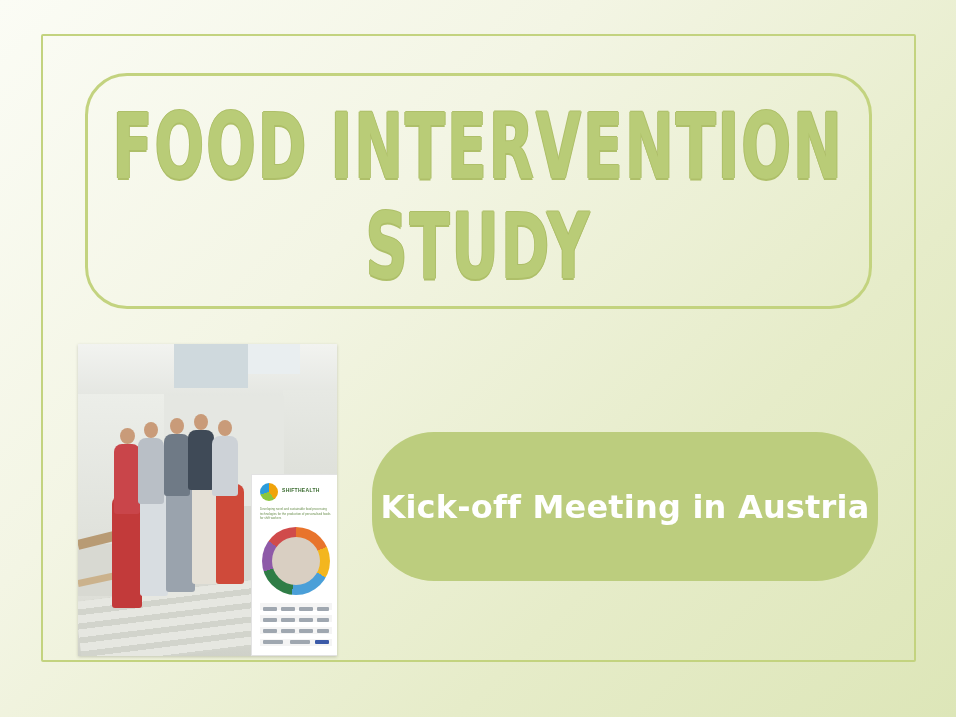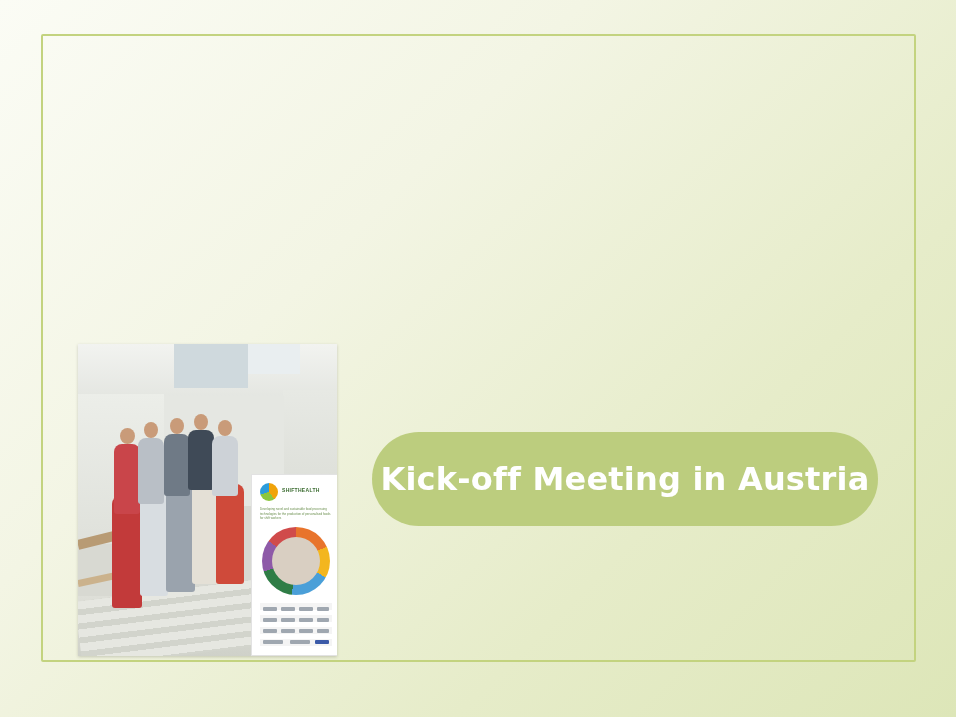--- a/index.html
+++ b/index.html
@@ -82,41 +82,45 @@
   #bn-circle { position:absolute; left:10px; top:52px; width:68px; height:68px; border-radius:50%;
                background: conic-gradient(#e8742c 0 18%, #f3b61f 18% 33%, #4a9fd8 33% 52%, #2f7d46 52% 70%, #8e5aa8 70% 85%, #d04b4b 85% 100%); }
   #bn-circle-in { position:absolute; left:20px; top:62px; width:48px; height:48px; border-radius:50%; background:#d9cfc2; }
   #bn-eu { position:absolute; left:8px; top:128px; width:72px; height:46px;
            background: repeating-linear-gradient(#f4f4f4 0 7px, #ffffff 7px 12px); }
   .bn-lg { position:absolute; height:4px; background:#9fa7b0; border-radius:1px; }
   
   #subtitle-pill {
     position: absolute;
     left: 372px; top: 432px;
-    width: 506px; height: 94px;
+    width: 506px; height: 149px;
     background: #bccd7e;
     border-radius: 62px;
     display: flex; align-items: center; justify-content: center;
   }
   #subtitle-text {
     color: #ffffff;
     font-family: "DejaVu Sans", sans-serif;
     font-size: 32px;
     font-weight: bold;
     letter-spacing: 0.2px;
     white-space: nowrap;
   }
 </style>
 </head>
 <body>
 
 <div id="slide">
 
   <div id="inner-border"></div>
 
+  <div id="title-pill">
+    <div class="title-line" id="title-line-1">FOOD INTERVENTION</div>
+    <div class="title-line" id="title-line-2">STUDY</div>
+  </div>
 
   <div id="photo">
     <div class="ph" id="ph-ceiling"></div>
     <div class="ph" id="ph-skylight"></div>
     <div class="ph" id="ph-skylight2"></div>
     <div class="ph" id="ph-wallL"></div>
     <div class="ph" id="ph-wallR"></div>
     <div class="ph" id="ph-back"></div>
     <div class="ph" id="ph-floor"></div>
     <div class="ph" id="ph-steps"></div>

